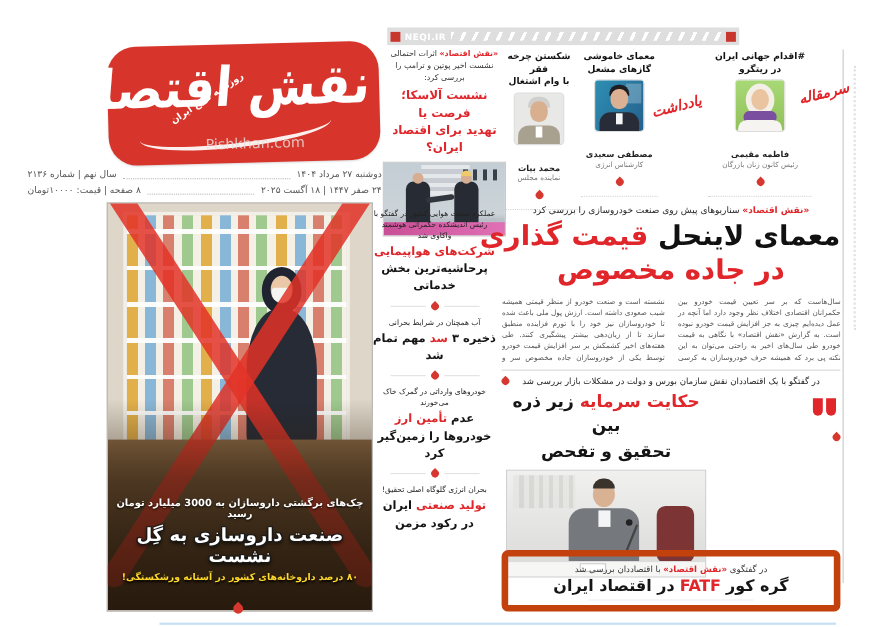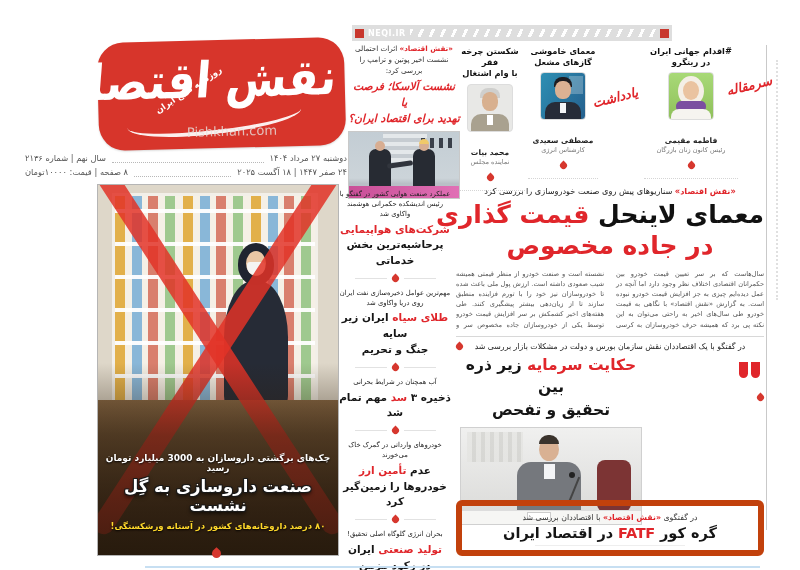--- a/index.html
+++ b/index.html
@@ -59,21 +59,21 @@
   .hs-older{background:#e8e8e6;}
   .ho-hair{position:absolute;left:12px;top:3px;width:20px;height:10px;background:#cfcfcd;border-radius:8px 8px 0 0;}
   .ho-face{position:absolute;left:14px;top:7px;width:16px;height:19px;background:#d8b08f;border-radius:45%;}
   .ho-suit{position:absolute;left:3px;top:29px;width:38px;height:18px;background:#a9a18f;border-radius:10px 10px 0 0;}
   .ho-shirt{position:absolute;left:19px;top:30px;width:6px;height:10px;background:#ffffff;}
 
   
   .alaska{left:348px;top:44px;width:112px;text-align:center;}
   .al-kicker{font-size:7.2px;color:#333;line-height:1.5;}
   .al-kicker .red{color:#e0262b;font-weight:bold;}
-  .al-head{margin-top:3px;font-size:10.8px;font-weight:bold;color:#e0262b;line-height:1.45;letter-spacing:-.3px;font-style:italic;}
+  .al-head{margin-top:3px;font-size:10.8px;font-weight:bold;color:#e0262b;line-height:1.45;letter-spacing:-.3px;}
   .al-photo{position:relative;width:110px;height:66px;margin:5px auto 0;border:1px solid #c9c9c9;overflow:hidden;
             background:linear-gradient(#c3cdd4 0%,#ccd4d9 70%,#b9bfc6 78%);}
   .tp-stairs{position:absolute;left:34px;top:0;width:44px;height:30px;
              background:repeating-linear-gradient(0deg,#e4e8ea 0 4px,#c6ccd1 4px 8px);}
   .tp-guards{position:absolute;right:4px;top:6px;width:34px;height:10px;
              background:repeating-linear-gradient(90deg,#3a404a 0 4px,transparent 4px 9px);}
   .tp-carpet{position:absolute;left:0;bottom:0;width:100%;height:12px;background:linear-gradient(90deg,#c94f97,#e070b5);}
   .tp-fig{position:absolute;bottom:9px;width:22px;height:40px;background:#272b33;border-radius:7px 7px 2px 2px;}
   .tp-head{position:absolute;top:-8px;left:6px;width:10px;height:10px;background:#d8ae92;border-radius:50%;}
   .tp-hair{position:absolute;top:-10px;left:6px;width:10px;height:5px;background:#f0c96a;border-radius:6px 6px 0 0;}
@@ -290,32 +290,20 @@
         <span></span><span class="red">شرکت‌های هواپیمایی</span><span></span>
         <div class="mi-h2">پرحاشیه‌ترین بخش خدماتی</div>
       </div>
       <div class="mi-sep">
           <span class="line"></span>
           <span class="glyph small"></span>
           <span class="line"></span>
         </div>
     </div>
 
-    <div>
-      <div class="mi-kicker">مهم‌ترین عوامل ذخیره‌سازی نفت ایران روی دریا واکاوی شد</div>
-      <div class="mi-h">
-        <span></span><span class="red">طلای سیاه</span><span> ایران زیر سایه</span>
-        <div class="mi-h2">جنگ و تحریم</div>
-      </div>
-      <div class="mi-sep">
-          <span class="line"></span>
-          <span class="glyph small"></span>
-          <span class="line"></span>
-        </div>
-    </div>
 
     <div>
       <div class="mi-kicker">آب همچنان در شرایط بحرانی</div>
       <div class="mi-h">
         <span>ذخیره ۳ </span><span class="red">سد</span><span> مهم تمام شد</span>
         
       </div>
       <div class="mi-sep">
           <span class="line"></span>
           <span class="glyph small"></span>

